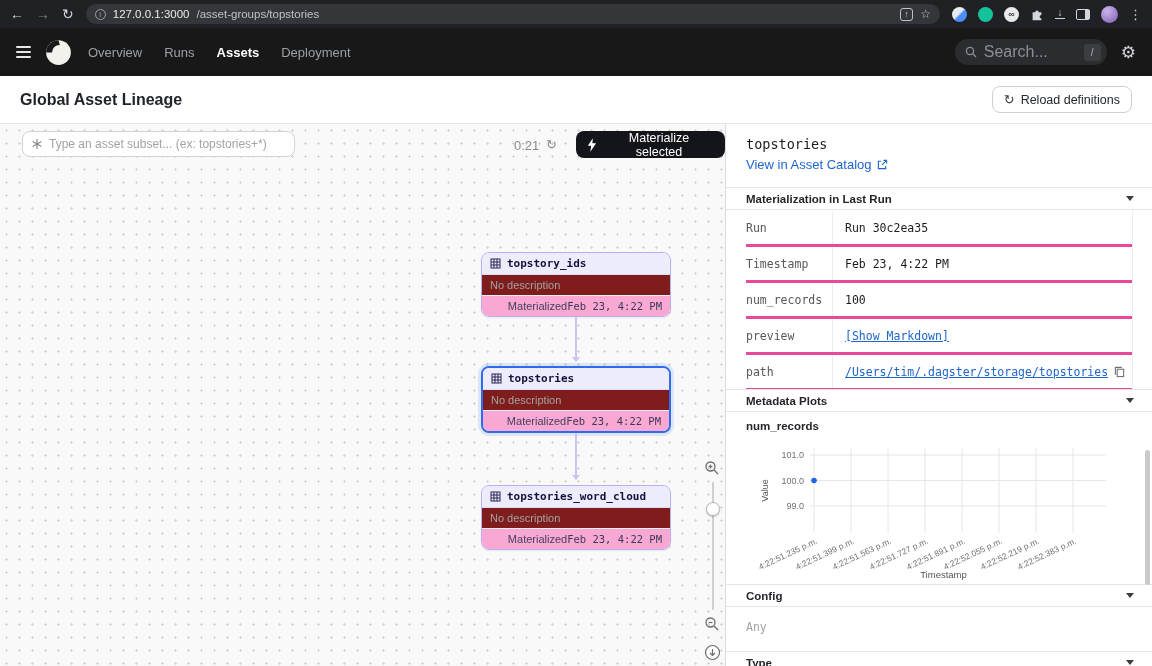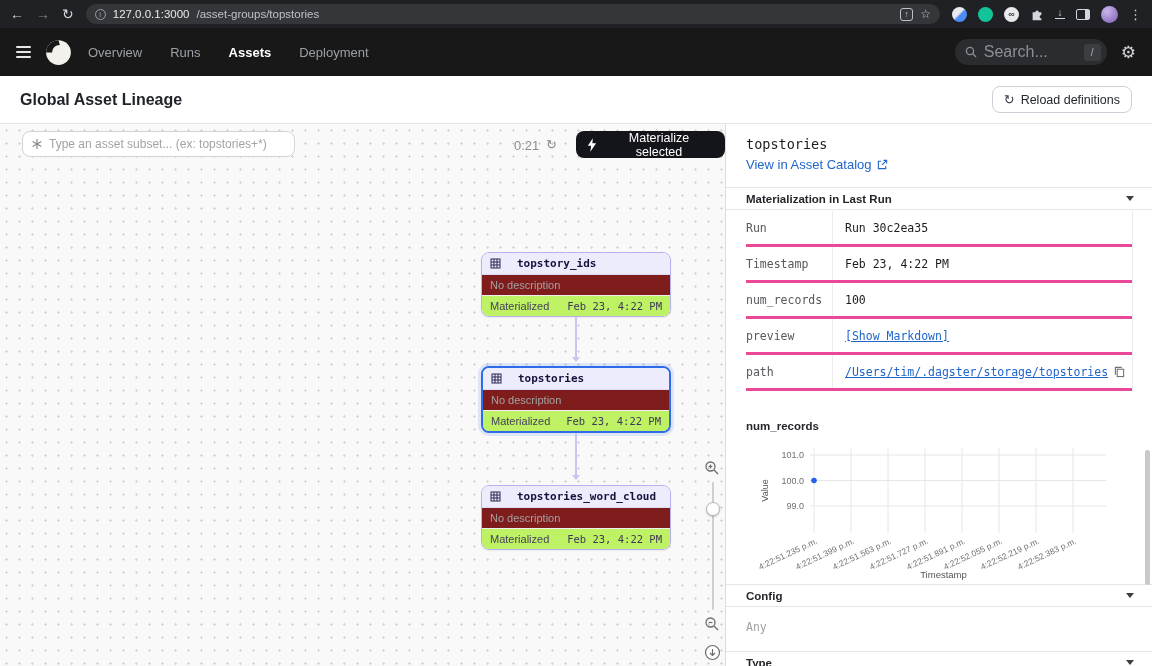--- a/index.html
+++ b/index.html
@@ -33,21 +33,21 @@
   .sidebar-ic{width:14px;height:11px;border:1.5px solid #d3d6da;border-radius:2px;position:relative}
   .sidebar-ic::after{content:"";position:absolute;right:0;top:0;bottom:0;width:4px;background:#d3d6da}
   .avatar{width:17px;height:17px;border-radius:50%;background:radial-gradient(circle at 35% 30%,#cbb6ea,#7d5bb5)}
   .kebab{color:#d3d6da;font-size:13px}
 
   
   .app{height:48px;background:#181818;display:flex;align-items:center;padding:0 16px}
   .burger{display:flex;flex-direction:column;gap:3px;margin-right:14px}
   .burger i{display:block;width:15px;height:2px;background:#e6e6e6;border-radius:1px}
   .logo{margin-right:16px;display:flex;align-items:center}
-  .nav-links{display:flex;gap:28px;align-items:center}
+  .nav-links{display:flex;gap:22px;align-items:center}
   .nav-link{color:#9ba0a6;font-size:13px;cursor:default}
   .nav-link.active{color:#fff;font-weight:700}
   .app-spacer{flex:1}
   .search-pill{width:152px;height:26px;background:#2b2c2f;border-radius:13px;display:flex;
     align-items:center;gap:7px;padding:0 6px 0 10px;margin-right:14px}
   .search-pill input{flex:1;min-width:0;background:transparent;border:0;outline:0;color:#ef4444;font-size:16px}
   .search-pill input::placeholder{color:#8b9096}
   .slash-chip{width:17px;height:17px;background:#3c3d41;border-radius:3px;color:#a9adb2;font-size:10px;
     display:flex;align-items:center;justify-content:center}
   .gear{color:#cfd2d6;font-size:17px;line-height:1}
@@ -70,27 +70,27 @@
   .subset input{border:0;outline:0;flex:1;min-width:0;font-size:12px;color:#333;background:transparent}
   .subset input::placeholder{color:#a3a3a3}
   .timer{position:absolute;left:514px;top:14px;font-size:13px;color:#8b8b8b}
   .timer-refresh{position:absolute;left:546px;top:13px;font-size:13px;color:#8b8b8b}
   .mat-btn{position:absolute;left:576px;top:7px;height:27px;background:#14151a;color:#fff;
     border-radius:8px;display:flex;align-items:center;gap:7px;padding:0 11px;font-size:12.5px;border:0}
 
   .node{position:absolute;left:481px;width:190px;background:#fff;border:1px solid #b7b1ef;
     border-radius:8px;overflow:hidden;box-shadow:0 1px 2px rgba(20,10,80,.06)}
   .node.selected{border:2px solid #2e6bea;box-shadow:0 0 0 3px rgba(46,107,234,.13)}
-  .node-head{display:flex;align-items:center;gap:16px;background:#edecfd;padding:4px 8px;
+  .node-head{display:flex;align-items:center;gap:6px;background:#edecfd;padding:4px 8px;
     border-bottom:1px solid #ddd9f6}
   .node-name{font-family:"DejaVu Sans Mono","Liberation Mono",monospace;font-size:11px;
     font-weight:700;color:#17123b}
   .node-desc{padding:4px 8px;font-size:11px;color:#a2a2a2;background:#7f1d1d;border-bottom:1px solid:#eee;
     border-bottom:1px solid #eeeeee}
-  .node-foot{display:flex;justify-content:space-between;align-items:center;background:#bef264;
+  .node-foot{display:flex;justify-content:flex-end;align-items:center;background:#f9a8d4;
     padding:4px 8px;font-size:11px;color:#45415c}
   .node-foot .ts{font-family:"DejaVu Sans Mono","Liberation Mono",monospace;font-size:10.5px;color:#3c3857}
 
   .edge{position:absolute;left:575px;width:1.5px;background:#c9c4f0}
   .edge::after{content:"";position:absolute;left:-3.3px;bottom:-5px;width:0;height:0;
     border:4px solid transparent;border-top:5px solid #c9c4f0}
 
   .zoomin{position:absolute;left:704px;top:336px}
   .ztrack{position:absolute;left:712px;top:358px;width:2px;height:128px;background:#cfcfcf;border-radius:1px}
   .zhandle{position:absolute;left:706px;top:378px;width:14px;height:14px;border-radius:50%;
@@ -348,20 +348,24 @@
         <span class="meta-val">
           <span class="lnk">/Users/tim/.dagster/storage/topstories</span>
           <svg width="11" height="12" viewBox="0 0 12 13">
               <rect x="3.5" y="3.5" width="7" height="8" fill="none" stroke="#6f7378" stroke-width="1.2"></rect>
               <path d="M8.5 1.5 H1.5 v8" fill="none" stroke="#6f7378" stroke-width="1.2"></path>
             </svg>
         </span>
       </div>
     </div>
 
+    <div class="sec sec-plots">
+      <span>Metadata Plots</span>
+      <span class="chev"></span>
+    </div>
 
     <span class="plot-name">num_records</span>
     <svg class="plot" width="404" height="150" viewBox="0 0 404 150">
         <line x1="72" y1="21" x2="368" y2="21" stroke="#e6e6e6" stroke-width="1"></line>
         <text x="66" y="24" text-anchor="end" font-size="9" fill="#6f6f6f" font-family="Liberation Sans, sans-serif">101.0</text>
         <line x1="72" y1="46.5" x2="368" y2="46.5" stroke="#e6e6e6" stroke-width="1"></line>
         <text x="66" y="49.5" text-anchor="end" font-size="9" fill="#6f6f6f" font-family="Liberation Sans, sans-serif">100.0</text>
         <line x1="72" y1="72" x2="368" y2="72" stroke="#e6e6e6" stroke-width="1"></line>
         <text x="66" y="75" text-anchor="end" font-size="9" fill="#6f6f6f" font-family="Liberation Sans, sans-serif">99.0</text>
         <line x1="76" y1="14" x2="76" y2="99" stroke="#e6e6e6" stroke-width="1"></line>

